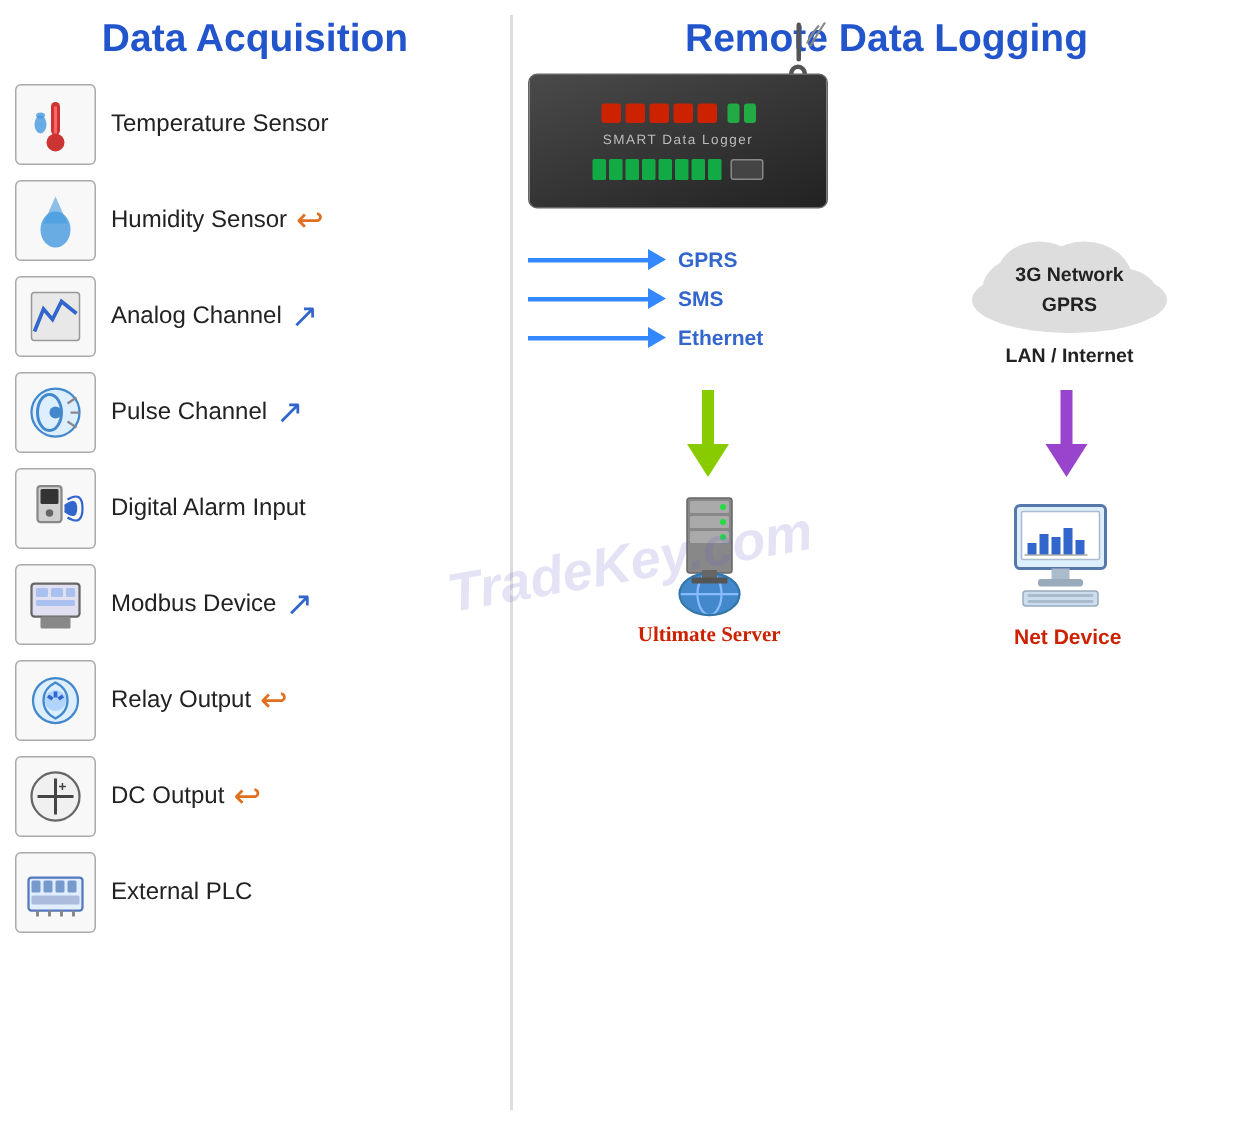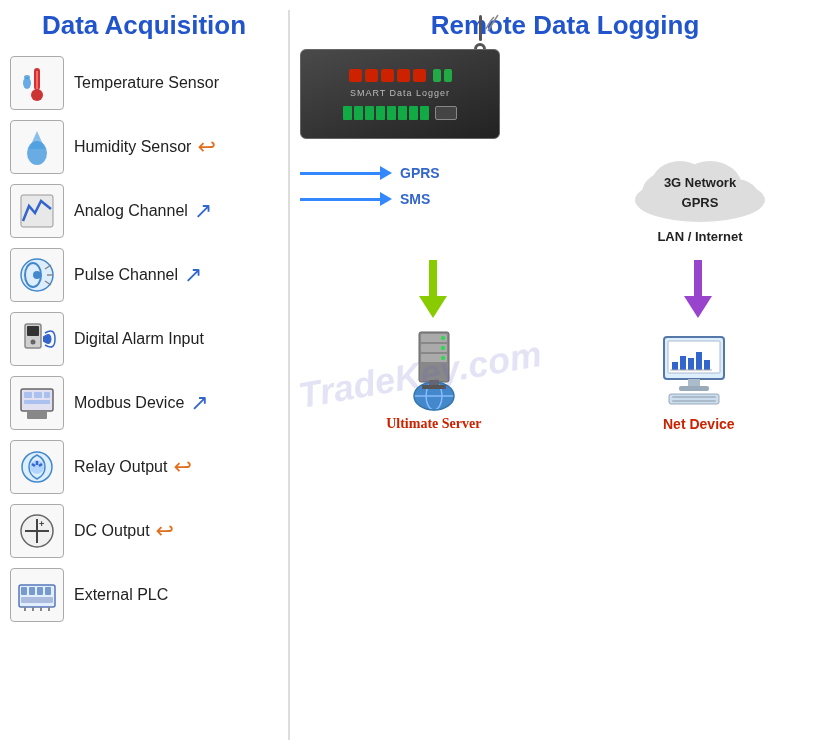--- a/index.html
+++ b/index.html
@@ -15,21 +15,21 @@
     .main-container {
       width: 840px;
       height: 750px;
       display: flex;
       flex-direction: row;
       background: #fff;
     }
 
     
     .left-panel {
-      width: 288px;
+      width: 340px;
       padding: 10px 0 10px 10px;
       display: flex;
       flex-direction: column;
     }
 
     .left-title {
       color: #2255cc;
       font-size: 26px;
       font-weight: bold;
       text-align: center;
@@ -420,20 +420,27 @@
         </div>
 
         <div class="conn-row">
           <div class="conn-arrow">
             <div class="arrow-line sms" style="width:80px;"></div>
             <div class="arrow-head" style="border-left-color:#3388ff;"></div>
           </div>
           <span class="conn-label">SMS</span>
         </div>
 
+        <div class="conn-row">
+          <div class="conn-arrow">
+            <div class="arrow-line eth" style="width:80px;"></div>
+            <div class="arrow-head" style="border-left-color:#3388ff;"></div>
+          </div>
+          <span class="conn-label">Ethernet</span>
+        </div>
       </div>
 
       <div style="flex:1; display:flex; flex-direction:column; align-items:center; position:relative; margin-top:-10px;">
         <div style="position:relative; width:150px; height:80px;">
           
           <svg width="150" height="80" viewBox="0 0 150 80">
             <ellipse cx="75" cy="55" rx="65" ry="22" fill="#ddd"></ellipse>
             <ellipse cx="45" cy="48" rx="28" ry="22" fill="#ddd"></ellipse>
             <ellipse cx="85" cy="42" rx="32" ry="26" fill="#ddd"></ellipse>
             <ellipse cx="55" cy="38" rx="28" ry="22" fill="#ddd"></ellipse>

